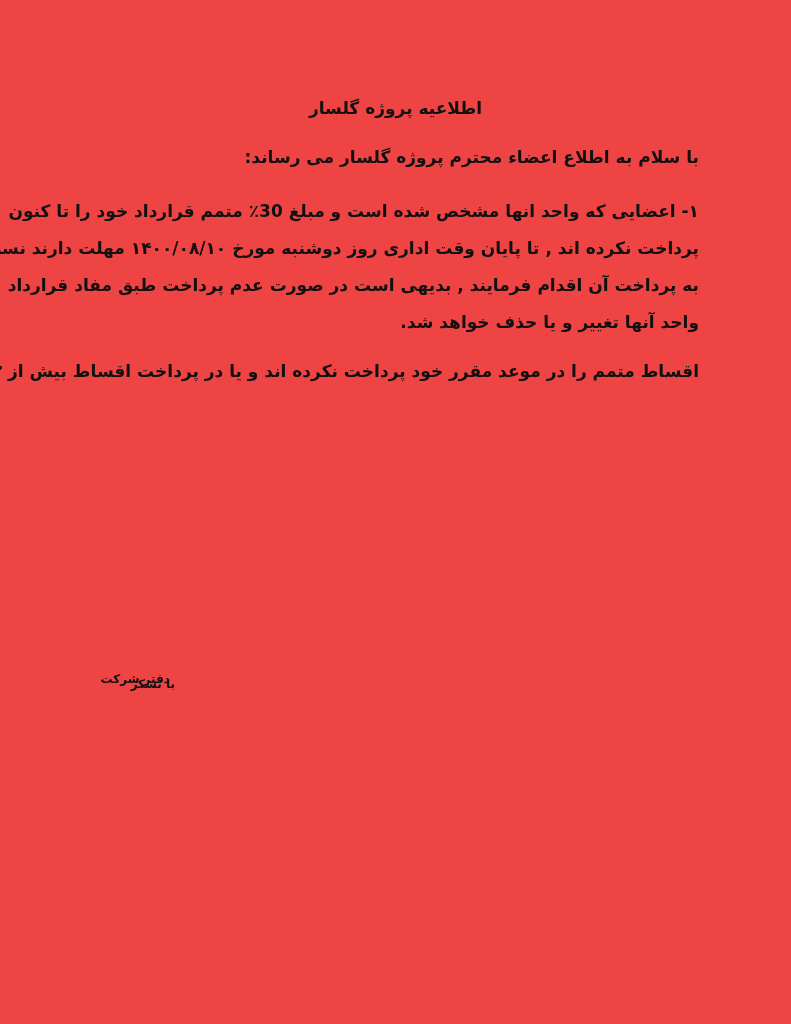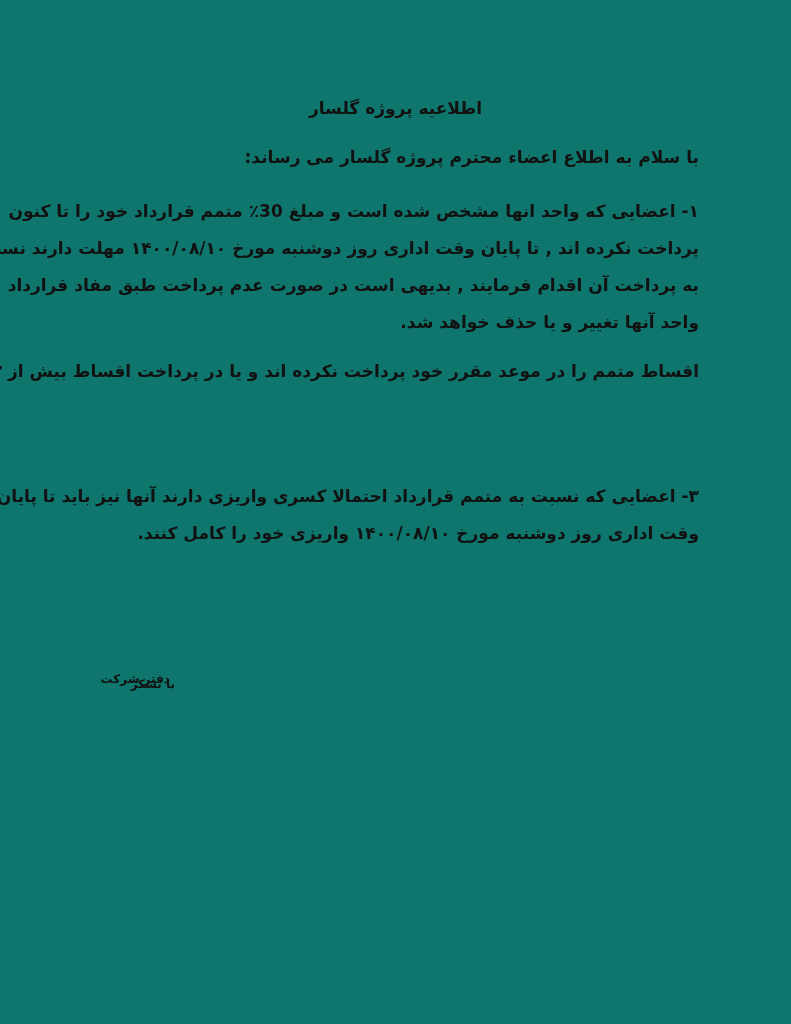--- a/index.html
+++ b/index.html
@@ -14,21 +14,21 @@
       overflow: hidden;
       font-family: "DejaVu Sans", sans-serif;
       color: #111111;
     }
     .page {
       position: absolute;
       left: 0;
       top: 0;
       width: 791px;
       height: 1024px;
-      background: #0f766e;
+      background: #ef4444;
     }
     .title {
       position: absolute;
       left: 0;
       right: 0;
       top: 96px;
       text-align: center;
       direction: rtl;
       font-weight: bold;
       font-size: 17px;
@@ -92,21 +92,17 @@
     <span class="line">۱- اعضایی که واحد انها مشخص شده است و مبلغ 30٪  متمم قرارداد خود را تا کنون</span>
     <span class="line">پرداخت نکرده اند , تا پایان وقت اداری روز دوشنبه مورخ ۱۴۰۰/۰۸/۱۰ مهلت دارند نسبت</span>
     <span class="line">به پرداخت آن اقدام فرمایند , بدیهی است در صورت عدم پرداخت طبق مفاد قرارداد</span>
     <span class="line">واحد آنها تغییر و یا حذف خواهد شد.</span>
   </div>
 
   <div class="para p2">
     <span class="line">اقساط متمم را در موعد مقرر خود پرداخت نکرده اند و یا در پرداخت اقساط بیش از ۳</span>
   </div>
 
-  <div class="para p3">
-    <span class="line">۳- اعضایی که نسبت به متمم قرارداد احتمالا کسری واریزی دارند آنها نیز باید تا پایان</span>
-    <span class="line">وقت اداری روز دوشنبه مورخ ۱۴۰۰/۰۸/۱۰ واریزی خود را کامل کنند.</span>
-  </div>
 
   <div class="closing thanks">با تشکر</div>
   <div class="closing office">دفتر شرکت</div>
 
 </div>
 
 </body></html>

